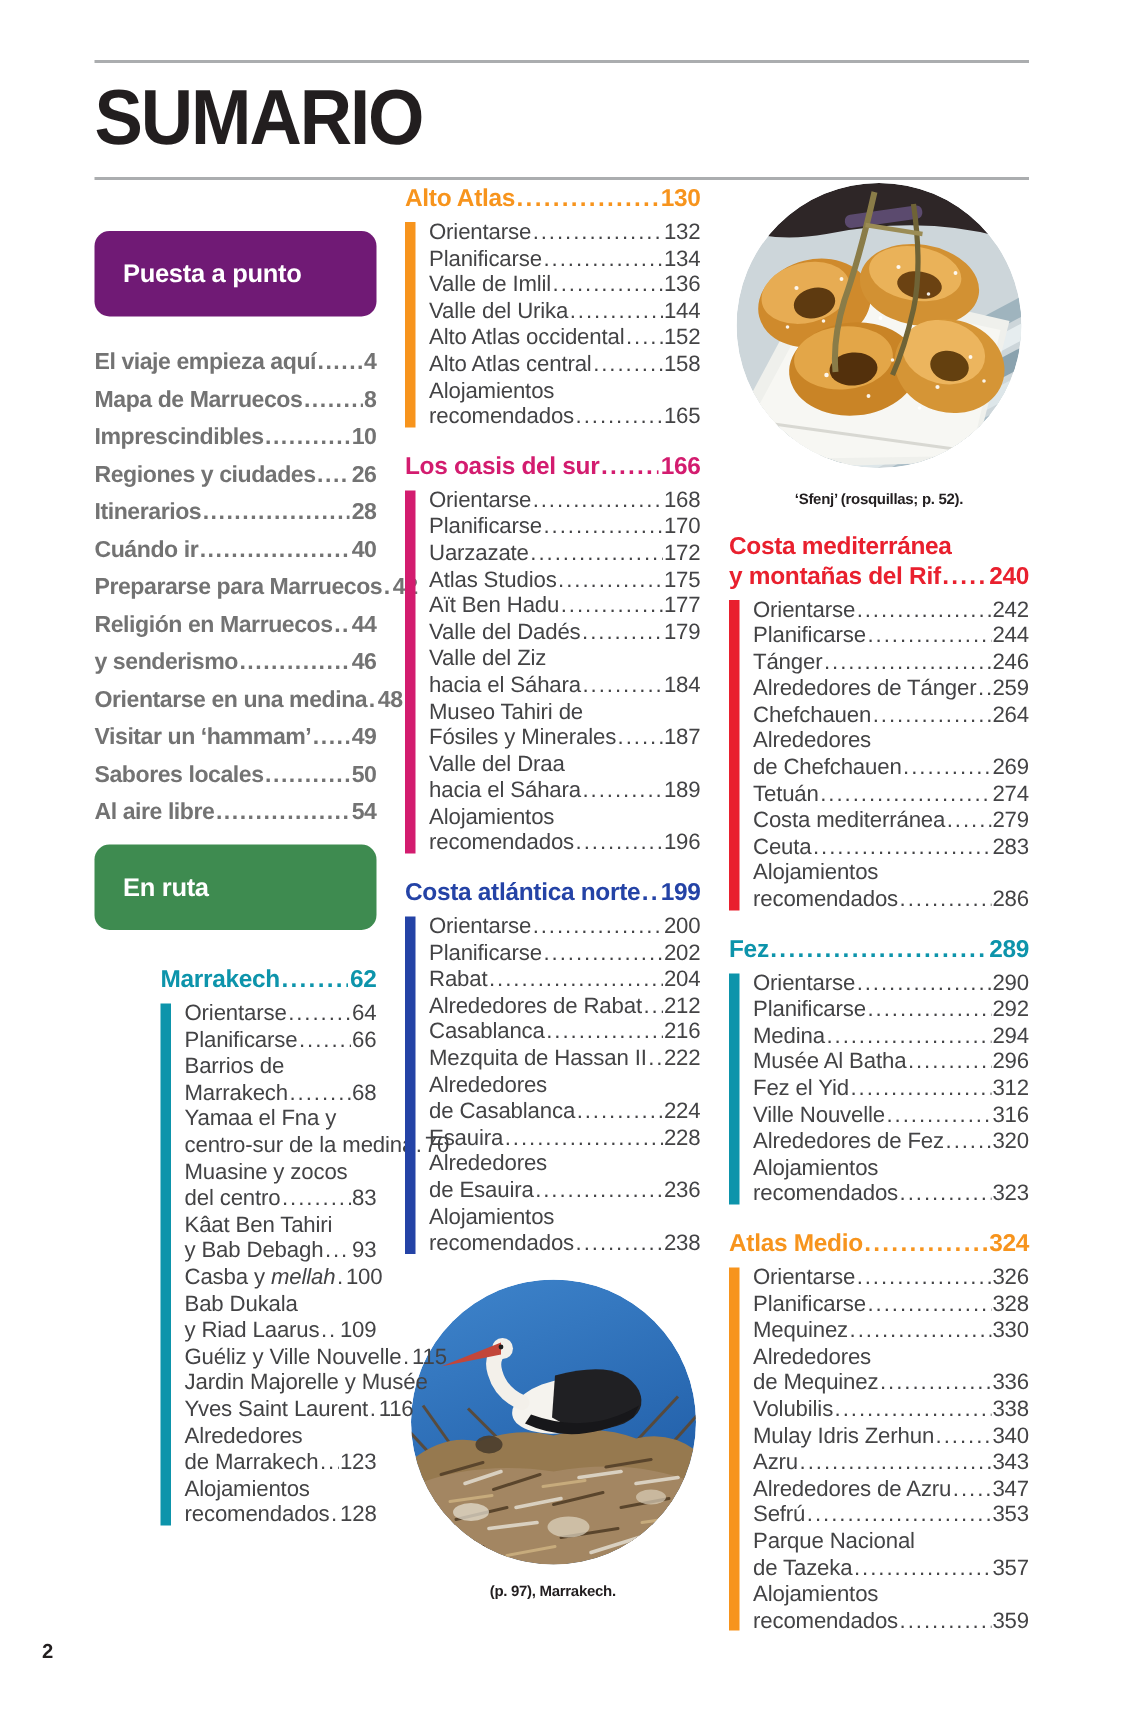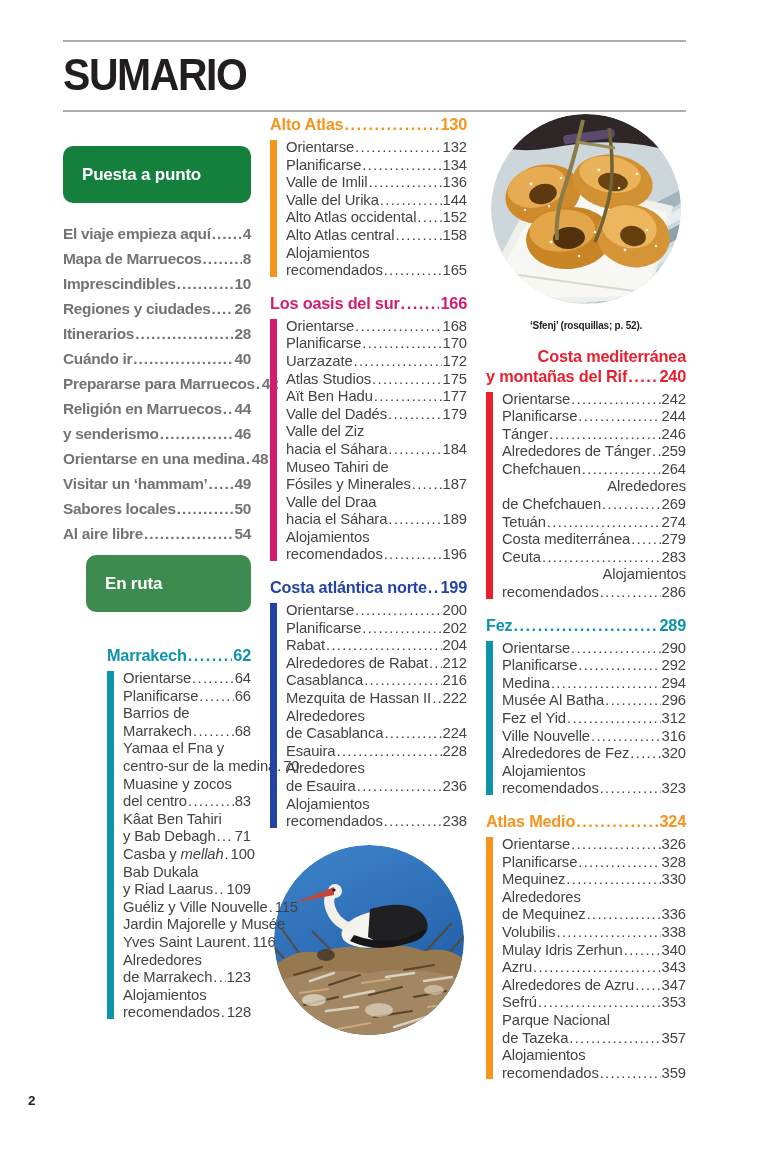--- a/index.html
+++ b/index.html
@@ -9,50 +9,50 @@
     background:#ffffff;
     font-family:"Liberation Sans","DejaVu Sans",sans-serif;
     color:#221e1f;
     -webkit-font-smoothing:antialiased;
   }
   .page { padding:0 71px 0 63px; }
 
   
   .rule { height:2px; background:#abadaf; }
   .rule.top { margin-top:40px; }
-  .masthead { font-size:44px; font-weight:800; letter-spacing:-1.5px; line-height:1;
+  .masthead { font-size:52px; font-weight:800; letter-spacing:-1.5px; line-height:1;
               margin:11px 0 13px; color:#221e1f; }
   .masthead .stretch { display:inline-block; transform:scaleX(.93); transform-origin:0 50%; }
 
   
   .grid { margin-top:2px; display:grid; grid-template-columns:188px 197px 200px; column-gap:19px; }
 
   
   .box { height:57px; border-radius:10px; display:flex; align-items:center;
          padding:0 19px; color:#fff; font-weight:700; font-size:17px; letter-spacing:-0.2px; }
-  .box.blue  { background:#15803d; margin-top:32px; }
-  .box.green { background:#3e8b50; margin-top:11px;margin-left:23px; }
+  .box.blue  { background:#701a75; margin-top:32px; }
+  .box.green { background:#3e8b50; margin-top:11px; }
 
   
   .row  { display:flex; align-items:baseline; }
   .lbl  { flex:0 0 auto; padding-right:1px; white-space:pre; }
   .dots { flex:1 1 auto; overflow:hidden; white-space:nowrap; letter-spacing:1.5px; min-width:5px; }
   .num  { flex:0 0 auto; padding-left:1px; }
 
   
   .front-list { margin-top:20px; }
   .front-list .entry { font-size:15.4px; font-weight:700; line-height:21px;
                        margin-bottom:4px; color:#737373; letter-spacing:-0.3px; }
   .front-list .dots { letter-spacing:1px; }
 
   
   .sections .sec { margin-bottom:13px; }
-  .sections[data-sections="left"] .sec:first-child  { margin-top:33px;padding-left:44px; }
+  .sections[data-sections="left"] .sec:first-child  { margin-top:23px;padding-left:44px; }
   .sections[data-sections="middle"] .sec:first-child{ }
-  .sections[data-sections="right"] .sec:first-child { margin-top:10px;text-align:right; }
+  .sections[data-sections="right"] .sec:first-child { margin-top:10px; }
   .sec-head { font-size:16.3px; font-weight:700; line-height:20px; color:var(--c);
               margin-bottom:5px; letter-spacing:-0.2px; }
   .sec-items { position:relative; padding-left:16px; }
   .sec-items::before { content:""; position:absolute; left:0; top:1px; bottom:3px;
                        width:7px; background:var(--c); }
   .sec-items .entry { font-size:14.8px; font-weight:400; line-height:17.6px;
                       color:#434345; letter-spacing:-0.1px; }
   .sec-items .dots { letter-spacing:1.3px; }
   .entry .line { white-space:pre; }
   .entry i { font-style:italic;text-align:right; }
@@ -227,21 +227,21 @@
                   <span class="lbl">del centro</span>
                   <span class="dots">......................................................................</span>
                   <span class="num">83</span>
                 </div>
               </div>
               <div class="entry">
                 <div class="line">Kâat Ben Tahiri</div>
                 <div class="row">
                   <span class="lbl">y Bab Debagh</span>
                   <span class="dots">......................................................................</span>
-                  <span class="num">71</span>
+                  <span class="num">93</span>
                 </div>
               </div>
               <div class="entry">
                 <div class="row">
                   <span class="lbl">Casba y <i>mellah</i></span>
                   <span class="dots">......................................................................</span>
                   <span class="num">100</span>
                 </div>
               </div>
               <div class="entry">
@@ -585,20 +585,21 @@
             <path d="M96,64 Q140,52 152,74 Q158,88 142,96 Q116,106 94,92 Z" fill="#202023"></path>
             <path d="M76,96 Q110,112 148,92 L152,84 Q118,104 80,90 Z" fill="#17171a"></path>
             <path d="M74,82 Q60,76 56,62 Q53,52 60,47" stroke="#f3f0ea" stroke-width="10" fill="none" stroke-linecap="round"></path>
             <circle cx="61" cy="46" r="7" fill="#f3f0ea"></circle>
             <polygon points="60,42 20,58 60,50" fill="#c2463a"></polygon>
             <circle cx="60" cy="45" r="1.6" fill="#1c1c1c"></circle>
           </g>
         </svg>
       </span>
       <div class="caption stork-cap">
+        <div>(p. 97), Marrakech.</div>
       </div>
     </div>
 
     <div class="col">
       <span class="photo sfenj">
         <svg width="190" height="190" viewBox="0 0 190 190">
           <defs>
               <clipPath id="cpSfenj">
                 <circle cx="95" cy="95" r="95"></circle>
               </clipPath>

